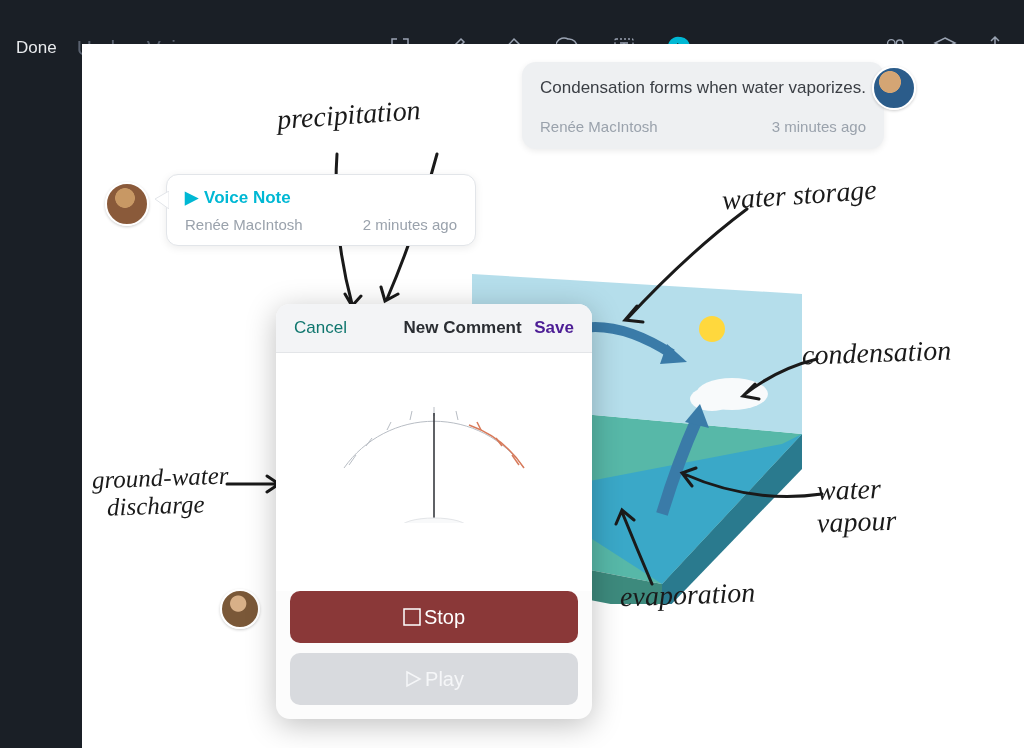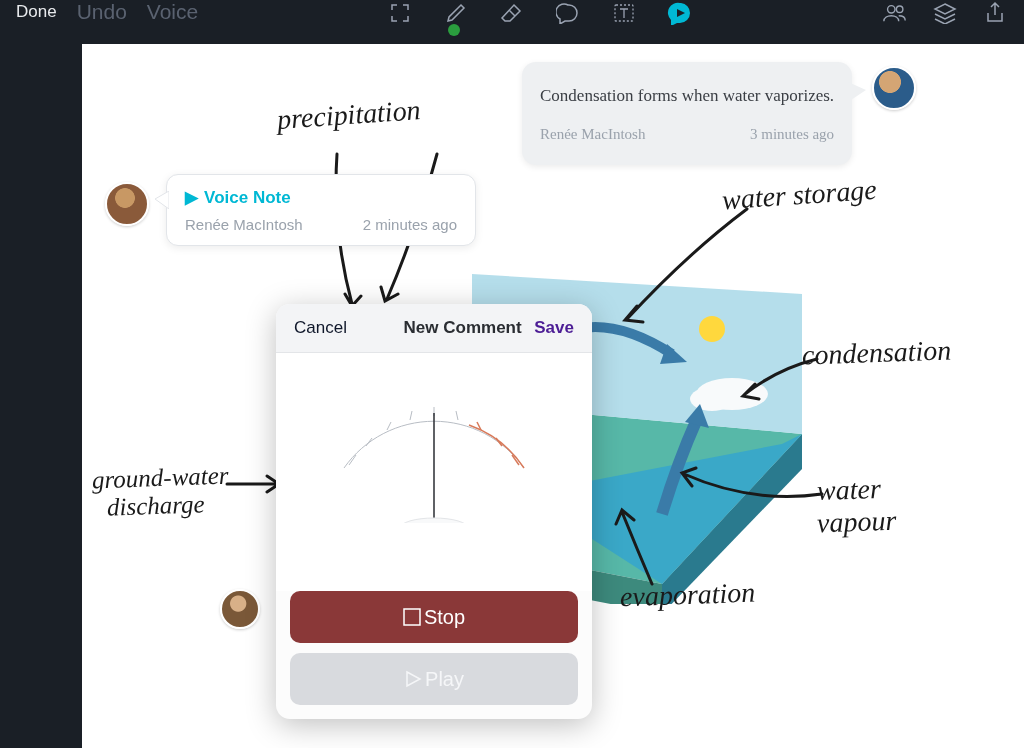--- a/index.html
+++ b/index.html
@@ -1,43 +1,43 @@
 <!DOCTYPE html>
 <html><head>
 <meta charset="utf-8">
 <style>
   * { box-sizing: border-box; margin: 0; padding: 0; }
   body { font-family: -apple-system, "Helvetica Neue", Arial, sans-serif; background: #1a1f26; width: 1024px; height: 748px; overflow: hidden; position: relative; }
   
-  .toolbar { height: 60px; background: #1a1f26; display: flex; align-items: flex-start; padding: 0 16px; color: #7a8494; }
+  .toolbar { height: 60px; background: #1a1f26; display: flex; align-items: flex-end; padding: 0 16px; color: #7a8494; }
   .toolbar-left { display: flex; align-items: center; gap: 20px; }
   .toolbar-center { flex: 1; display: flex; justify-content: center; gap: 30px; align-items: center; }
   .toolbar-right { display: flex; gap: 24px; align-items: center; }
   .done-btn { color: #e8eaed; font-size: 17px; font-weight: 500; cursor: pointer; }
   .undo-btn { color: #5a6270; font-size: 21px; }
   .icon-btn { width: 26px; height: 26px; display: flex; align-items: center; justify-content: center; color: #9aa3b2; cursor: pointer; }
   
   .canvas-area { position: absolute; top: 44px; left: 82px; right: 0; bottom: 0; background: #fff; }
   
   .handwriting { font-family: "Brush Script MT", "Comic Sans MS", cursive; font-size: 28px; color: #1a1a1a; position: absolute; font-style: italic; font-weight: 500; white-space: nowrap; }
   
   .avatar { width: 44px; height: 44px; border-radius: 50%; position: absolute; background: #4a6ea8; border: 2px solid #fff; box-shadow: 0 1px 3px rgba(0,0,0,0.2); }
   .avatar.small { width: 40px; height: 40px; }
   
-  .comment-bubble { position: absolute; background: #eef0f2; border-radius: 14px; padding: 22px 18px; min-width: 310px; box-shadow: 0 2px 6px rgba(0,0,0,0.08); font-family: Liberation Serif, serif; }
+  .comment-bubble { position: absolute; background: #eef0f2; border-radius: 14px; padding: 14px 18px; min-width: 310px; box-shadow: 0 2px 6px rgba(0,0,0,0.08); }
   .comment-text { color: #3a3e44; font-size: 17px; line-height: 1.4; }
   .comment-meta { display: flex; justify-content: space-between; margin-top: 18px; color: #9aa2ac; font-size: 15px; }
   
   .voice-bubble { position: absolute; background: #fff; border: 1px solid #e2e5e9; border-radius: 12px; padding: 12px 18px; min-width: 310px; box-shadow: 0 2px 8px rgba(0,0,0,0.08); }
   .voice-label { color: #00b8d4; font-size: 17px; font-weight: 600; display: flex; align-items: center; gap: 6px; }
   .voice-meta { display: flex; justify-content: space-between; margin-top: 8px; color: #9aa2ac; font-size: 15px; }
   
   .modal { position: absolute; left: 194px; top: 260px; width: 316px; background: #fcfcfc; border-radius: 14px; box-shadow: 0 6px 30px rgba(0,0,0,0.25); overflow: hidden; }
   .modal-header { display: flex; justify-content: space-between; align-items: center; padding: 14px 18px; background: #f3f4f6; border-bottom: 1px solid #e3e5e8; }
-  .modal-cancel { color: #0f172a; font-size: 17px; cursor: pointer; }
+  .modal-cancel { color: #0f766e; font-size: 17px; cursor: pointer; }
   .modal-title { color: #2a2d32; font-size: 17px; font-weight: 700; padding-left: 44px; }
   .modal-save { color: #4c1d95; font-size: 17px; font-weight: 600; cursor: pointer; }
   .modal-body { background: #fff; padding: 20px 0 18px; }
   .gauge-area { height: 200px; display: flex; flex-direction: column; align-items: center; justify-content: flex-start; position: relative; }
   .timer { font-size: 56px; font-weight: 200; color: #5a5f68; text-align: center; letter-spacing: 2px; }
   .modal-buttons { padding: 0 14px 14px; display: flex; flex-direction: column; gap: 10px; }
   .btn { height: 52px; border-radius: 10px; font-size: 20px; display: flex; align-items: center; justify-content: center; gap: 3px; cursor: pointer; border: none; }
   .btn-stop { background: #8a3838; color: #fff; }
   .btn-play { background: #d8dade; color: #f5f6f8; }
   

